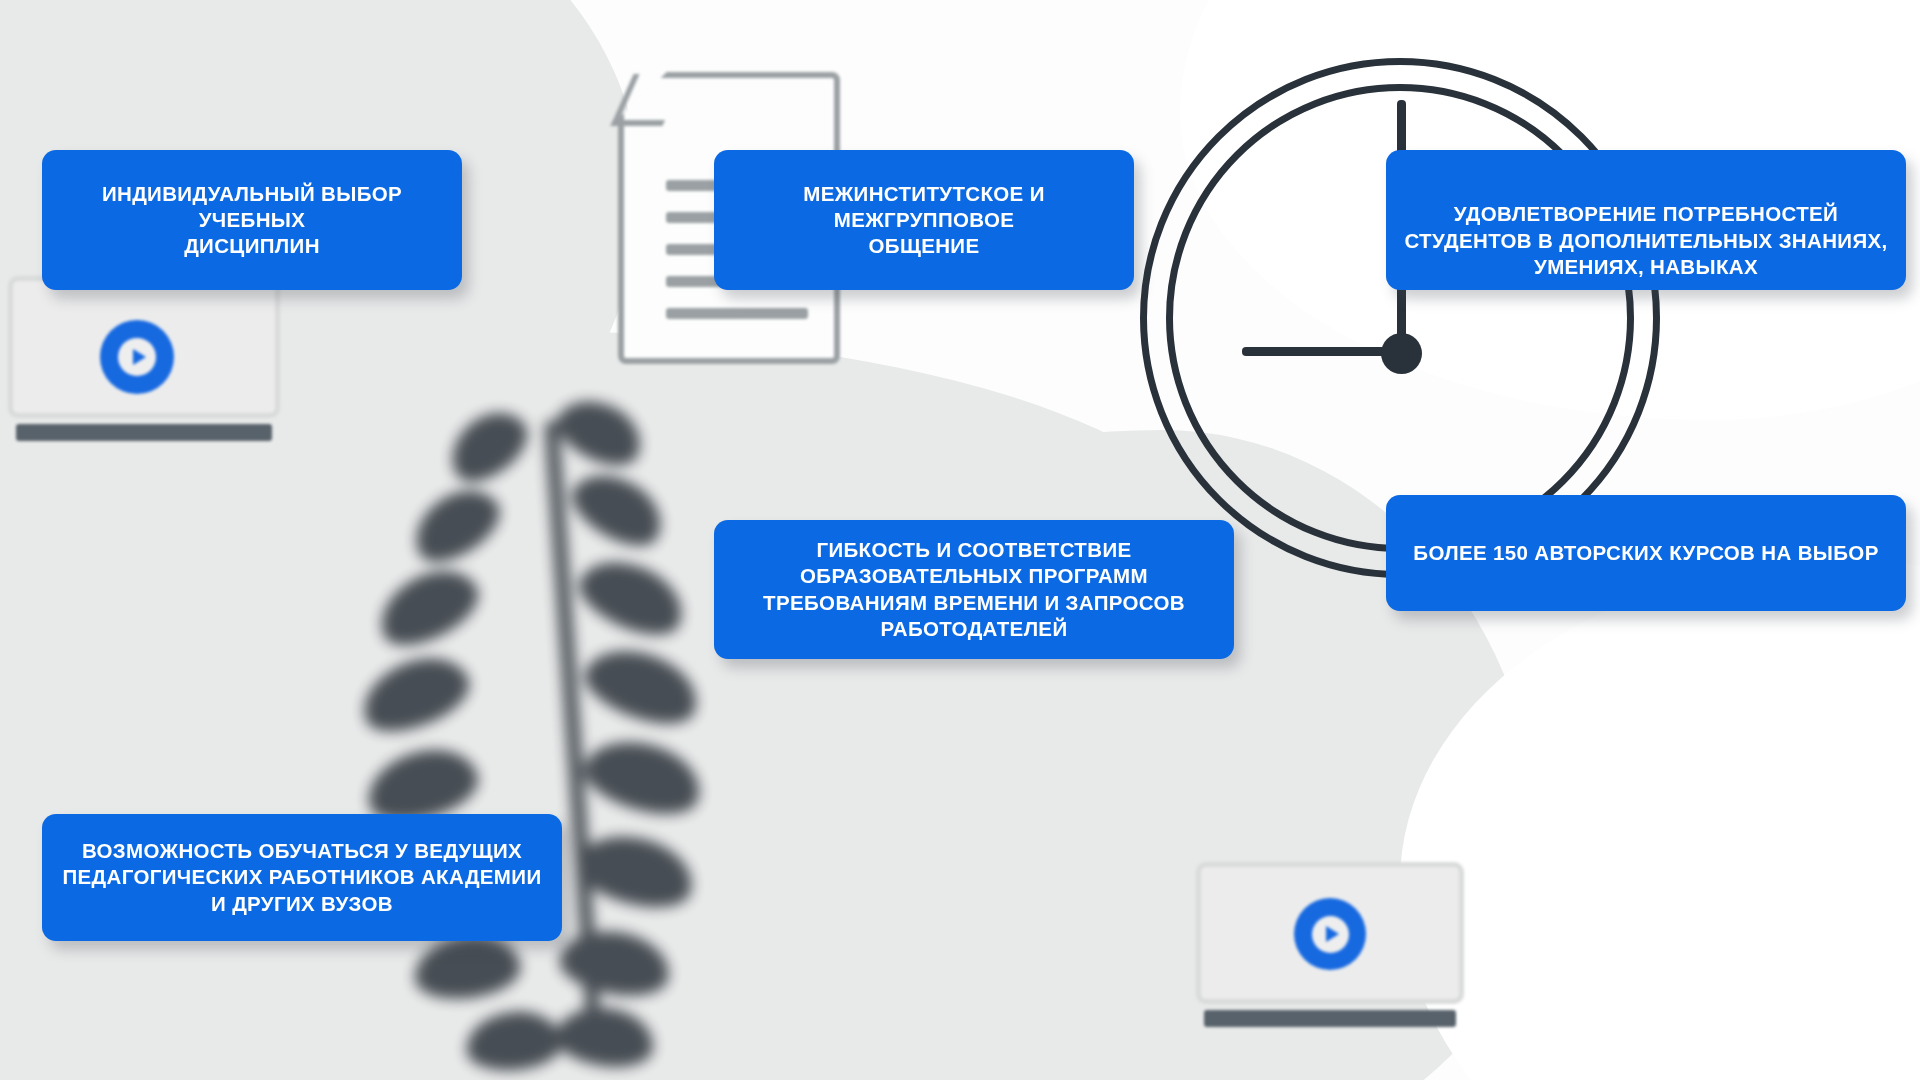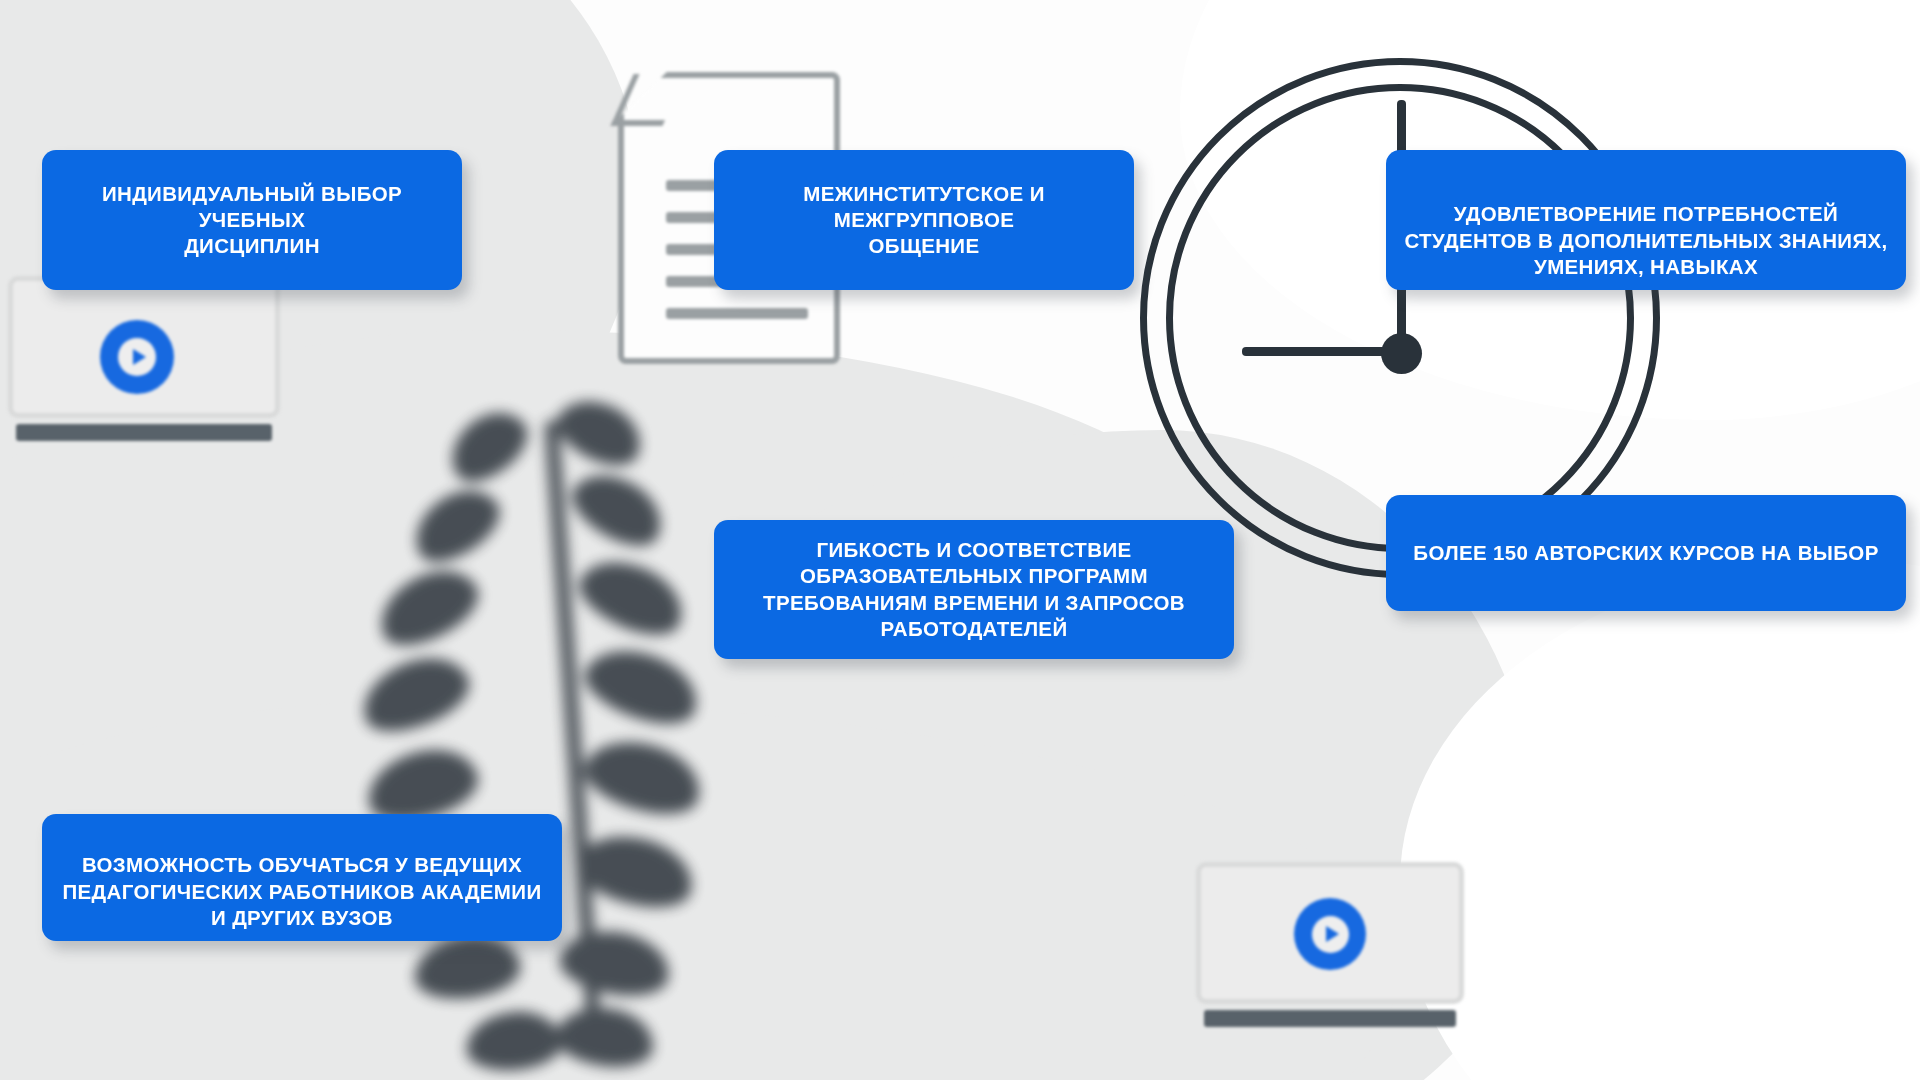--- a/index.html
+++ b/index.html
@@ -232,21 +232,21 @@
       <div class="card-text">ГИБКОСТЬ И СООТВЕТСТВИЕ
 ОБРАЗОВАТЕЛЬНЫХ ПРОГРАММ
 ТРЕБОВАНИЯМ ВРЕМЕНИ И ЗАПРОСОВ
 РАБОТОДАТЕЛЕЙ</div>
     </div>
 
     <div class="card" style="left:1386px;top:495px;width:520px;height:116px;">
       <div class="card-text">БОЛЕЕ 150 АВТОРСКИХ КУРСОВ НА ВЫБОР</div>
     </div>
 
-    <div class="card" style="left:42px;top:814px;width:520px;height:127px;align-items:flex-end;">
+    <div class="card" style="left:42px;top:814px;width:520px;height:127px;">
       <div class="card-text">ВОЗМОЖНОСТЬ ОБУЧАТЬСЯ У ВЕДУЩИХ
 ПЕДАГОГИЧЕСКИХ РАБОТНИКОВ АКАДЕМИИ
 И ДРУГИХ ВУЗОВ</div>
     </div>
 
 
 
   </div>
 </div>
 

